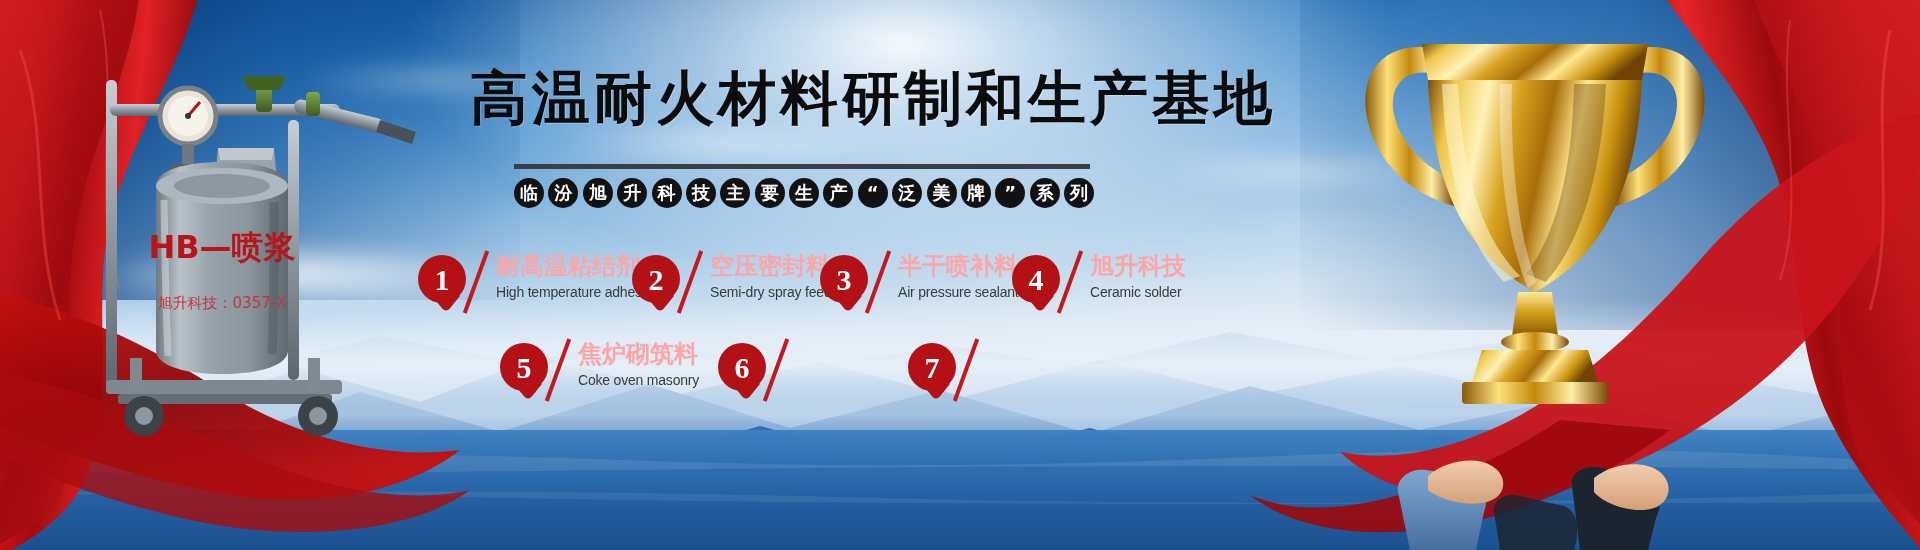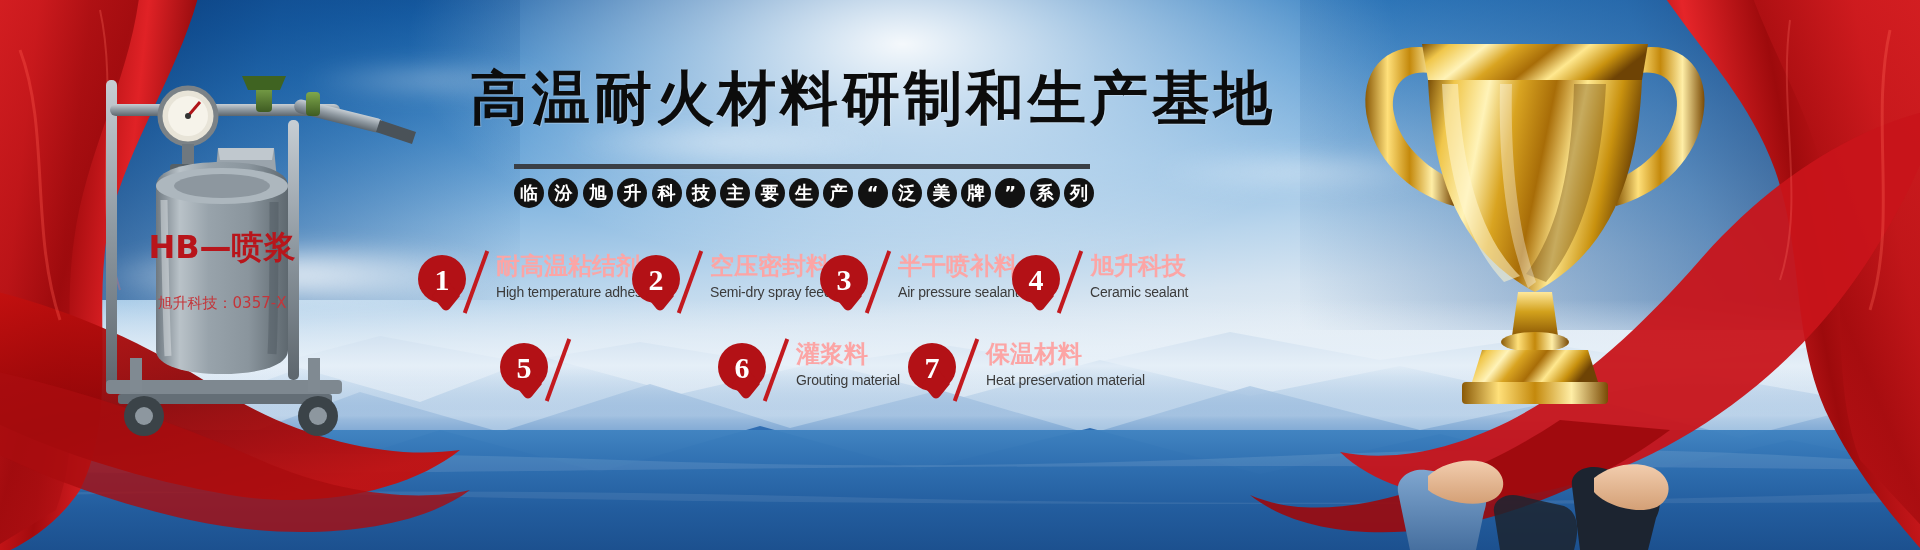--- a/index.html
+++ b/index.html
@@ -411,51 +411,47 @@
         </div>
         <div class="item" style="left: 1012px; top: 253px;">
           <div class="badge">
             <div class="circle"></div>
             <div class="tail"></div>
             <div class="num">4</div>
           </div>
           <div class="slash"></div>
           <div class="item-texts">
             <div class="item-cn">旭升科技</div>
-            <div class="item-en">Ceramic sealant</div>
+            <div class="item-en">Ceramic solder</div>
           </div>
         </div>
         <div class="item" style="left: 500px; top: 341px;">
           <div class="badge">
             <div class="circle"></div>
             <div class="tail"></div>
             <div class="num">5</div>
           </div>
           <div class="slash"></div>
+          <div class="item-texts">
+            <div class="item-cn">焦炉砌筑料</div>
+            <div class="item-en">Coke oven masonry</div>
+          </div>
         </div>
         <div class="item" style="left: 718px; top: 341px;">
           <div class="badge">
             <div class="circle"></div>
             <div class="tail"></div>
             <div class="num">6</div>
           </div>
           <div class="slash"></div>
-          <div class="item-texts">
-            <div class="item-cn">灌浆料</div>
-            <div class="item-en">Grouting material</div>
-          </div>
         </div>
         <div class="item" style="left: 908px; top: 341px;">
           <div class="badge">
             <div class="circle"></div>
             <div class="tail"></div>
             <div class="num">7</div>
           </div>
           <div class="slash"></div>
-          <div class="item-texts">
-            <div class="item-cn">保温材料</div>
-            <div class="item-en">Heat preservation material</div>
-          </div>
         </div>
       </div>
   </div>
 
 </div>
 
 </body></html>

